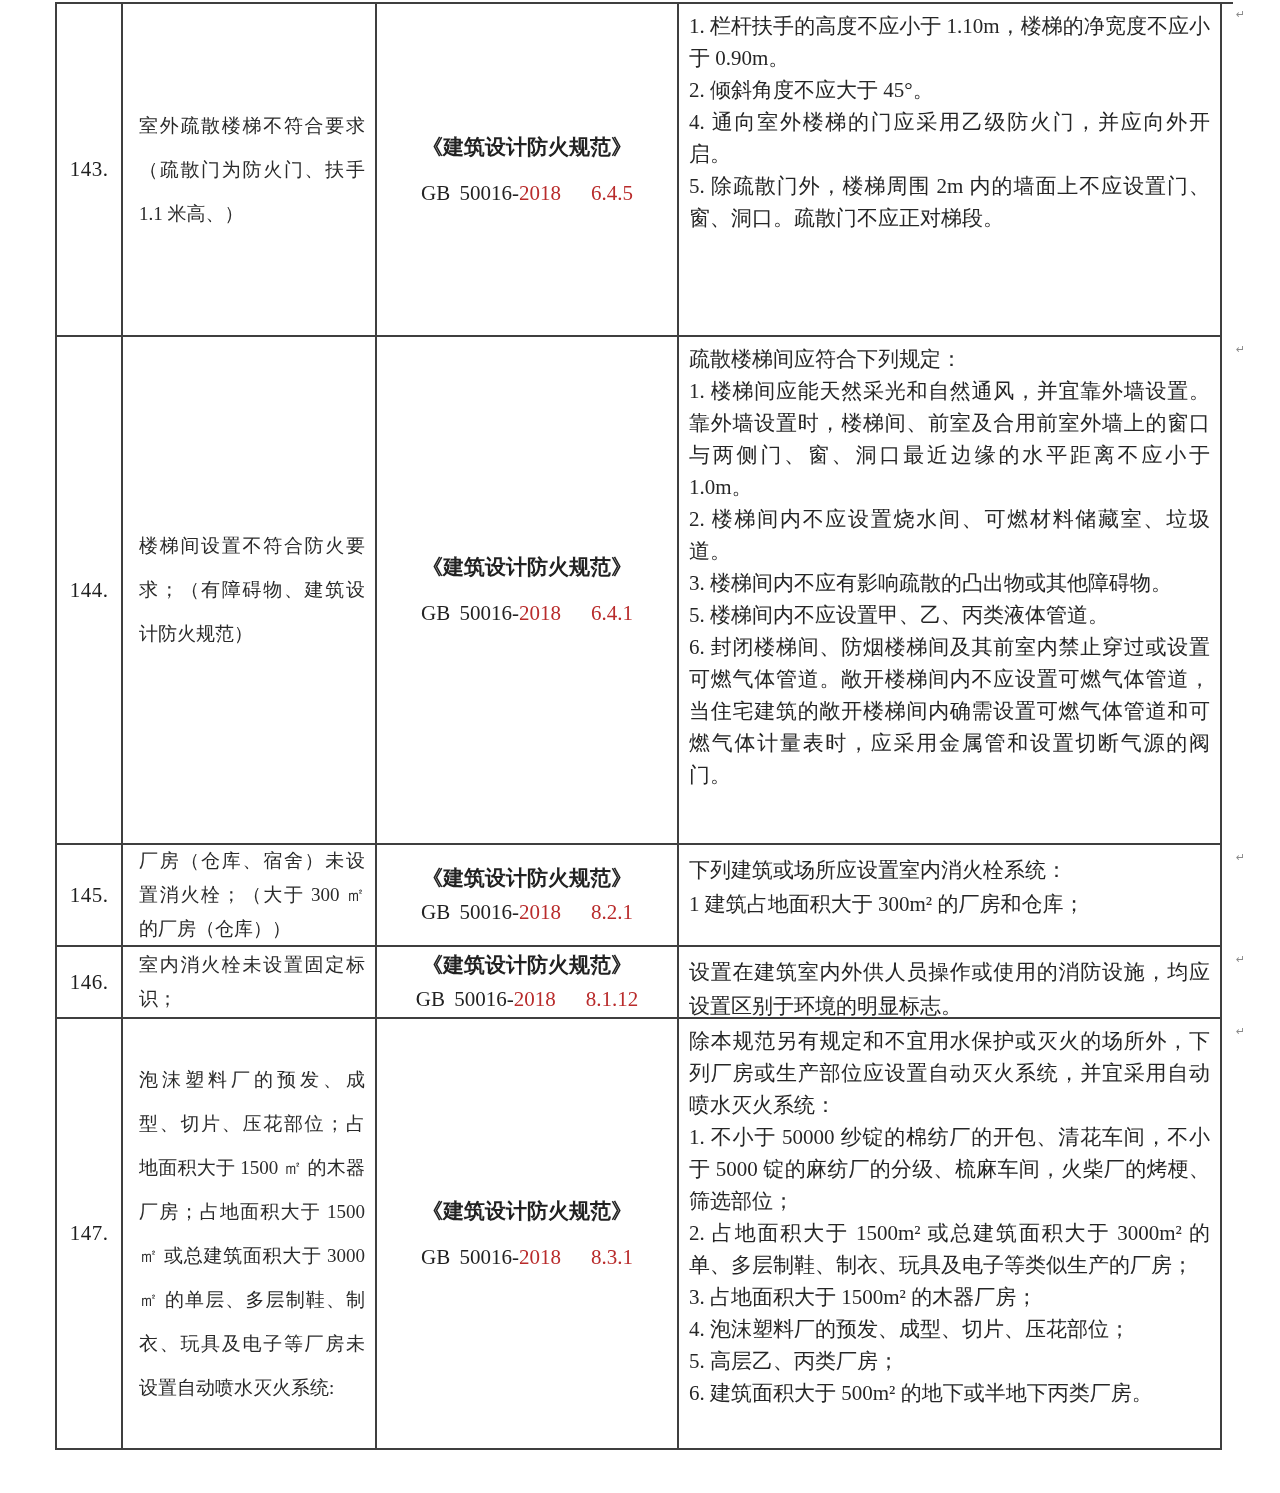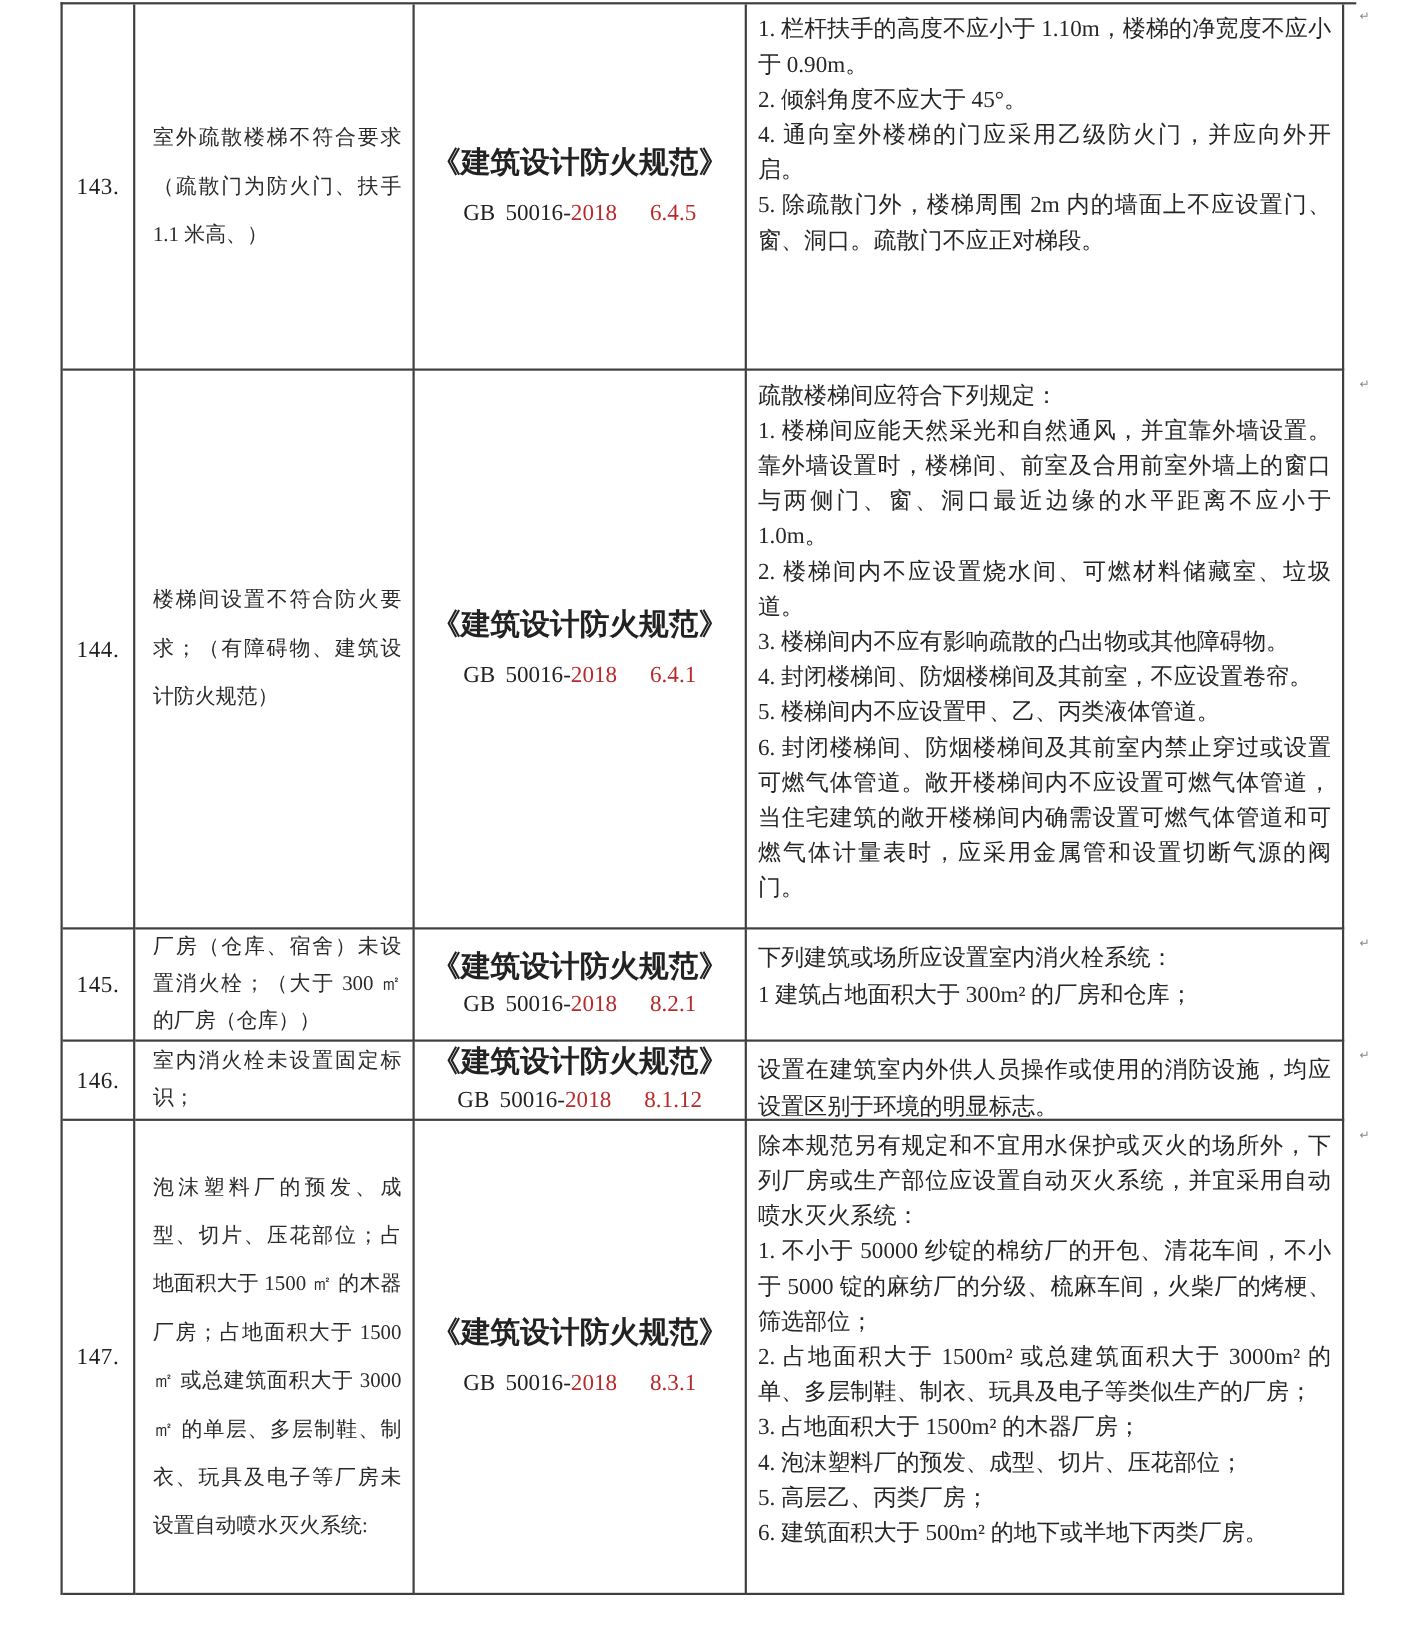--- a/index.html
+++ b/index.html
@@ -28,21 +28,21 @@
   .r1{height:508px;}
   .r2{height:102px;}
   .r3{height:72px;}
   .r4{height:431px;}
   .row-no{font-size:21px;letter-spacing:.5px;color:#1f1f1f;}
   .issue{
     font-size:19px;text-align:justify;width:100%;
   }
   .tall .issue{line-height:44px;}
   .short .issue{line-height:34px;}
-  .ref-title{font-size:27px;font-weight:600;color:#222;}
+  .ref-title{font-size:21px;font-weight:600;color:#222;}
   .ref-code{font-size:21px;font-family:"Liberation Serif","DejaVu Serif",serif;word-spacing:4px;white-space:nowrap;color:#222;}
   .tall .c3 div{line-height:46px;}
   .short .c3 div{line-height:34px;}
   .red{color:#b92b2b;}
   .gap{display:inline-block;width:30px;}
   .c4 p{
     margin:0;font-size:21px;text-align:justify;color:#262626;
   }
   .tall .c4 p{line-height:32px;}
   .short .c4 p{line-height:34px;}
@@ -85,21 +85,20 @@
     </div>
     <div class="c c3">
       <div class="ref-title">《建筑设计防火规范》</div>
       <div class="ref-code"><span>GB 50016-</span><span class="red">2018</span><span class="gap"></span><span class="red">6.4.1</span></div>
     </div>
     <div class="c c4">
       <p>疏散楼梯间应符合下列规定：</p>
       <p>1. 楼梯间应能天然采光和自然通风，并宜靠外墙设置。靠外墙设置时，楼梯间、前室及合用前室外墙上的窗口与两侧门、窗、洞口最近边缘的水平距离不应小于 1.0m。</p>
       <p>2. 楼梯间内不应设置烧水间、可燃材料储藏室、垃圾道。</p>
       <p>3. 楼梯间内不应有影响疏散的凸出物或其他障碍物。</p>
-      <p>4. 封闭楼梯间、防烟楼梯间及其前室，不应设置卷帘。</p>
       <p>5. 楼梯间内不应设置甲、乙、丙类液体管道。</p>
       <p>6. 封闭楼梯间、防烟楼梯间及其前室内禁止穿过或设置可燃气体管道。敞开楼梯间内不应设置可燃气体管道，当住宅建筑的敞开楼梯间内确需设置可燃气体管道和可燃气体计量表时，应采用金属管和设置切断气源的阀门。</p>
     </div>
   </div>
 
   <div class="row r2 short">
     <div class="c c1">
       <span class="row-no">145.</span>
     </div>
     <div class="c c2">

